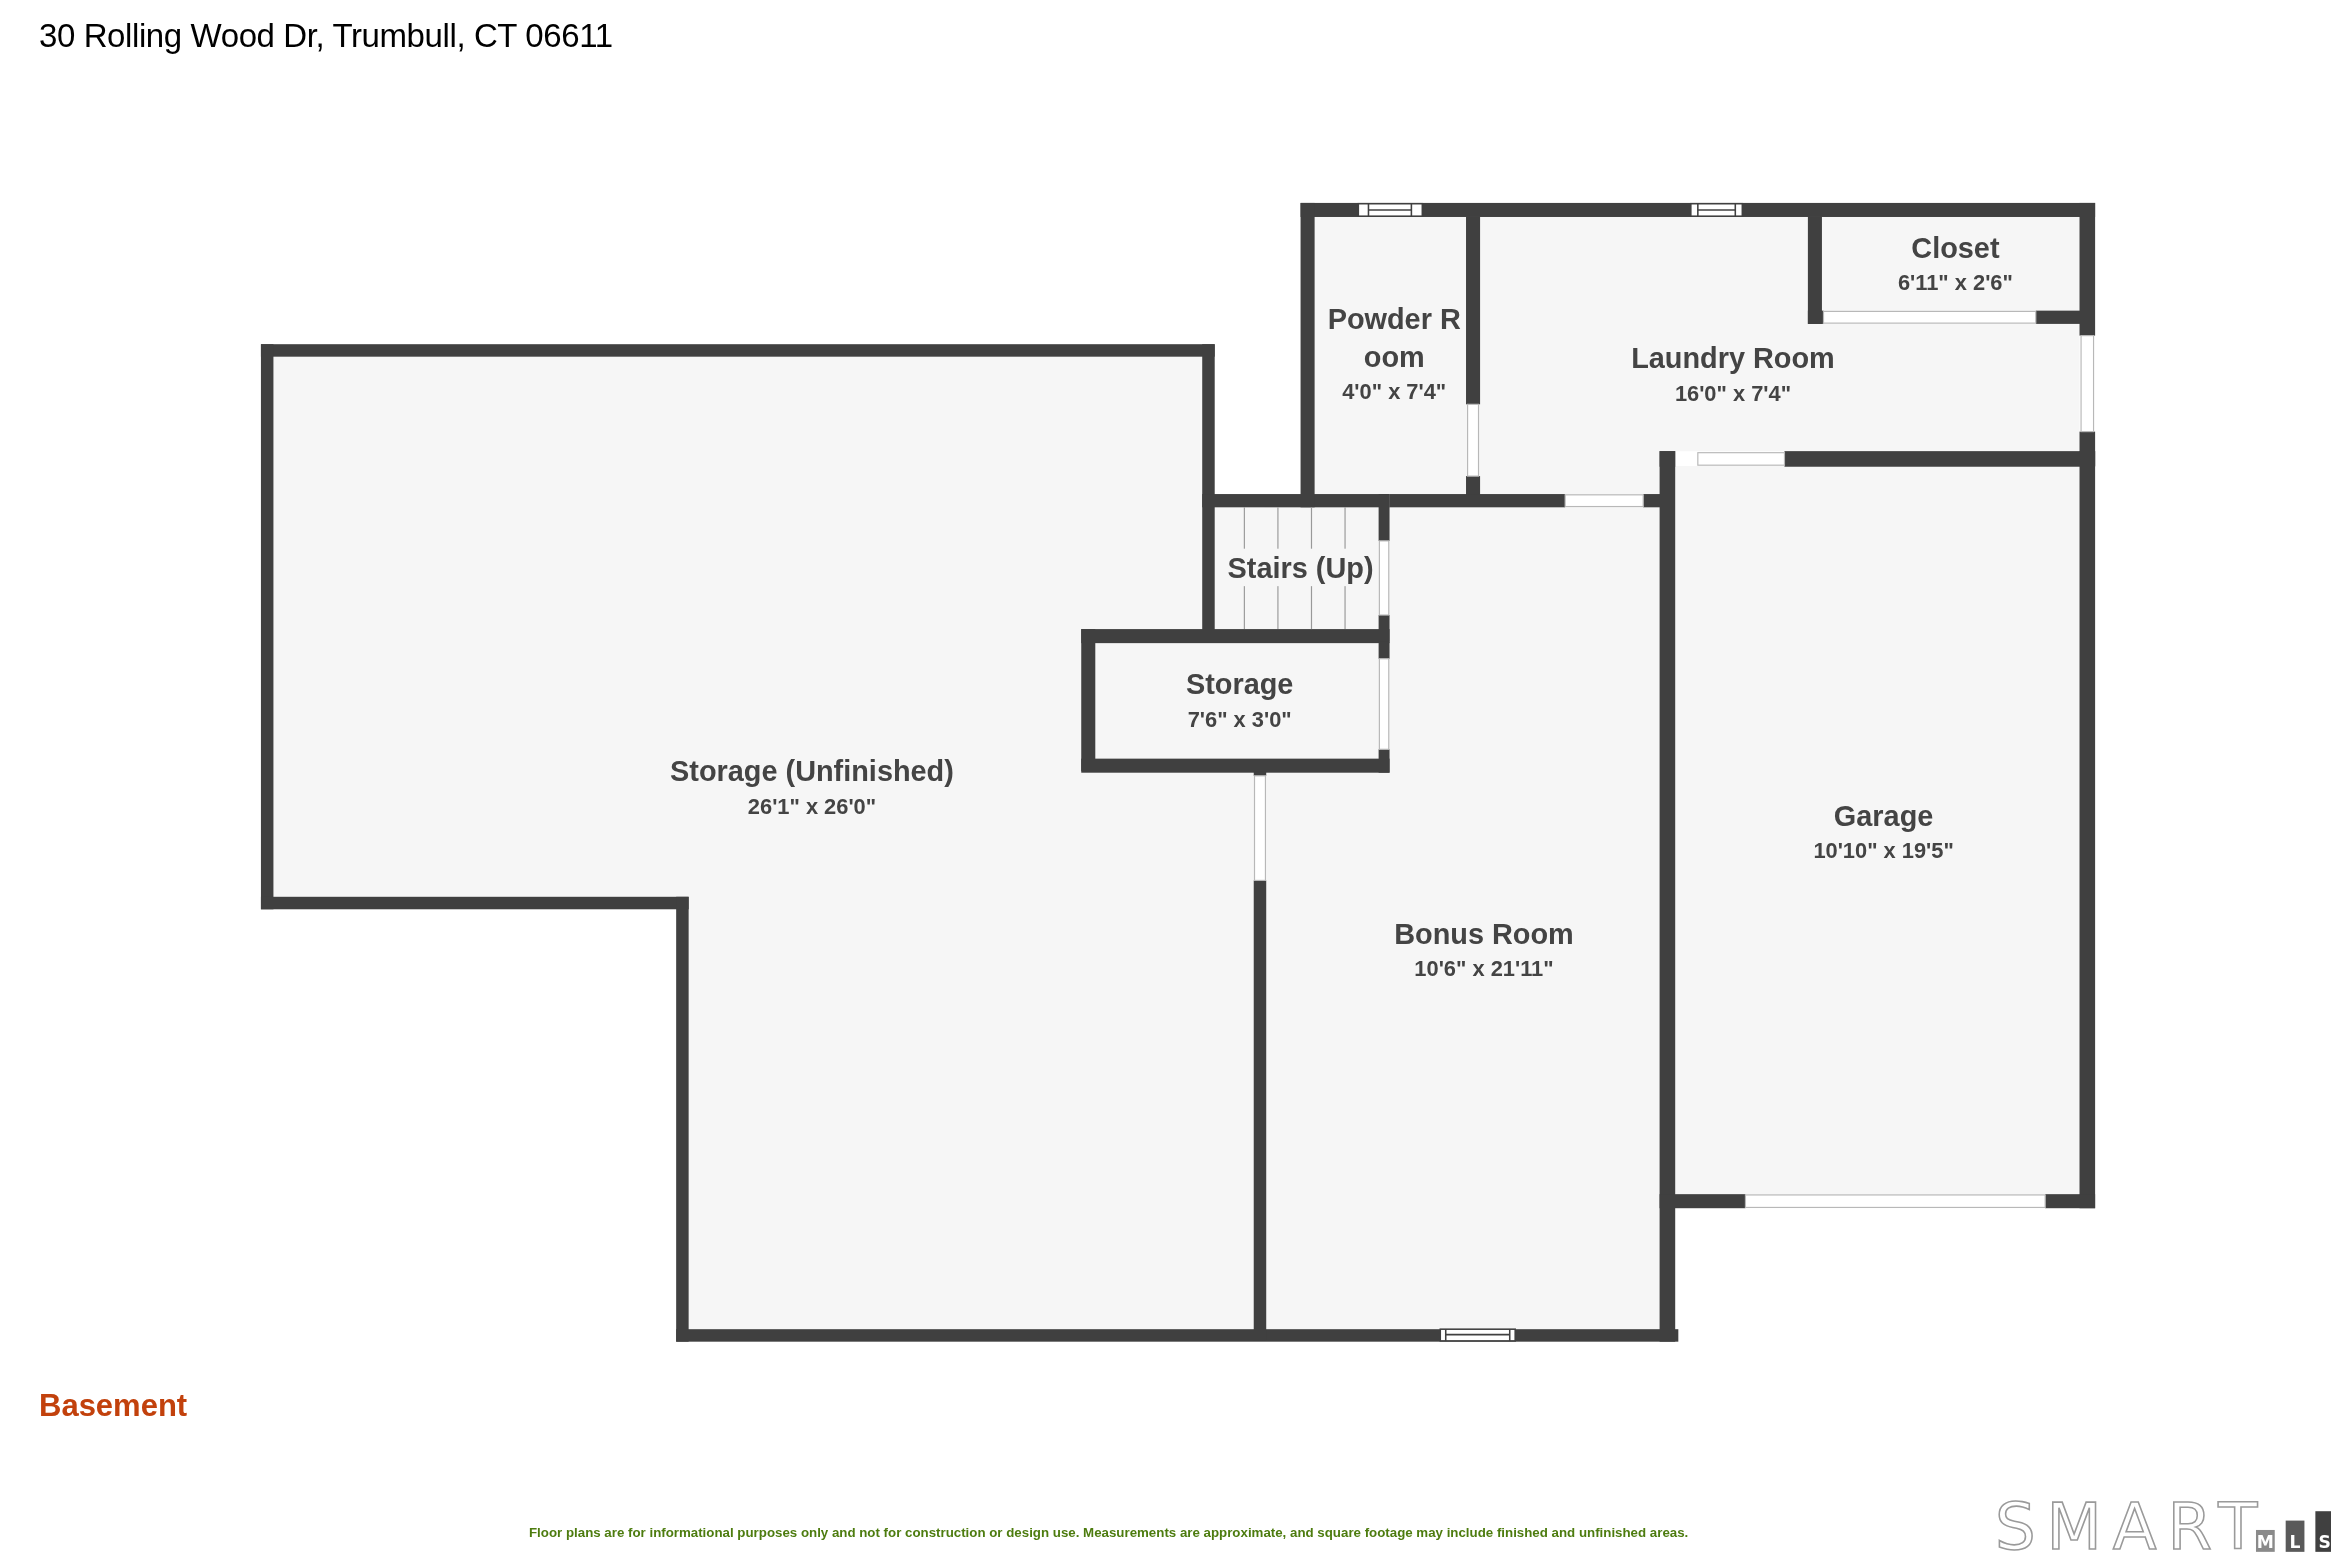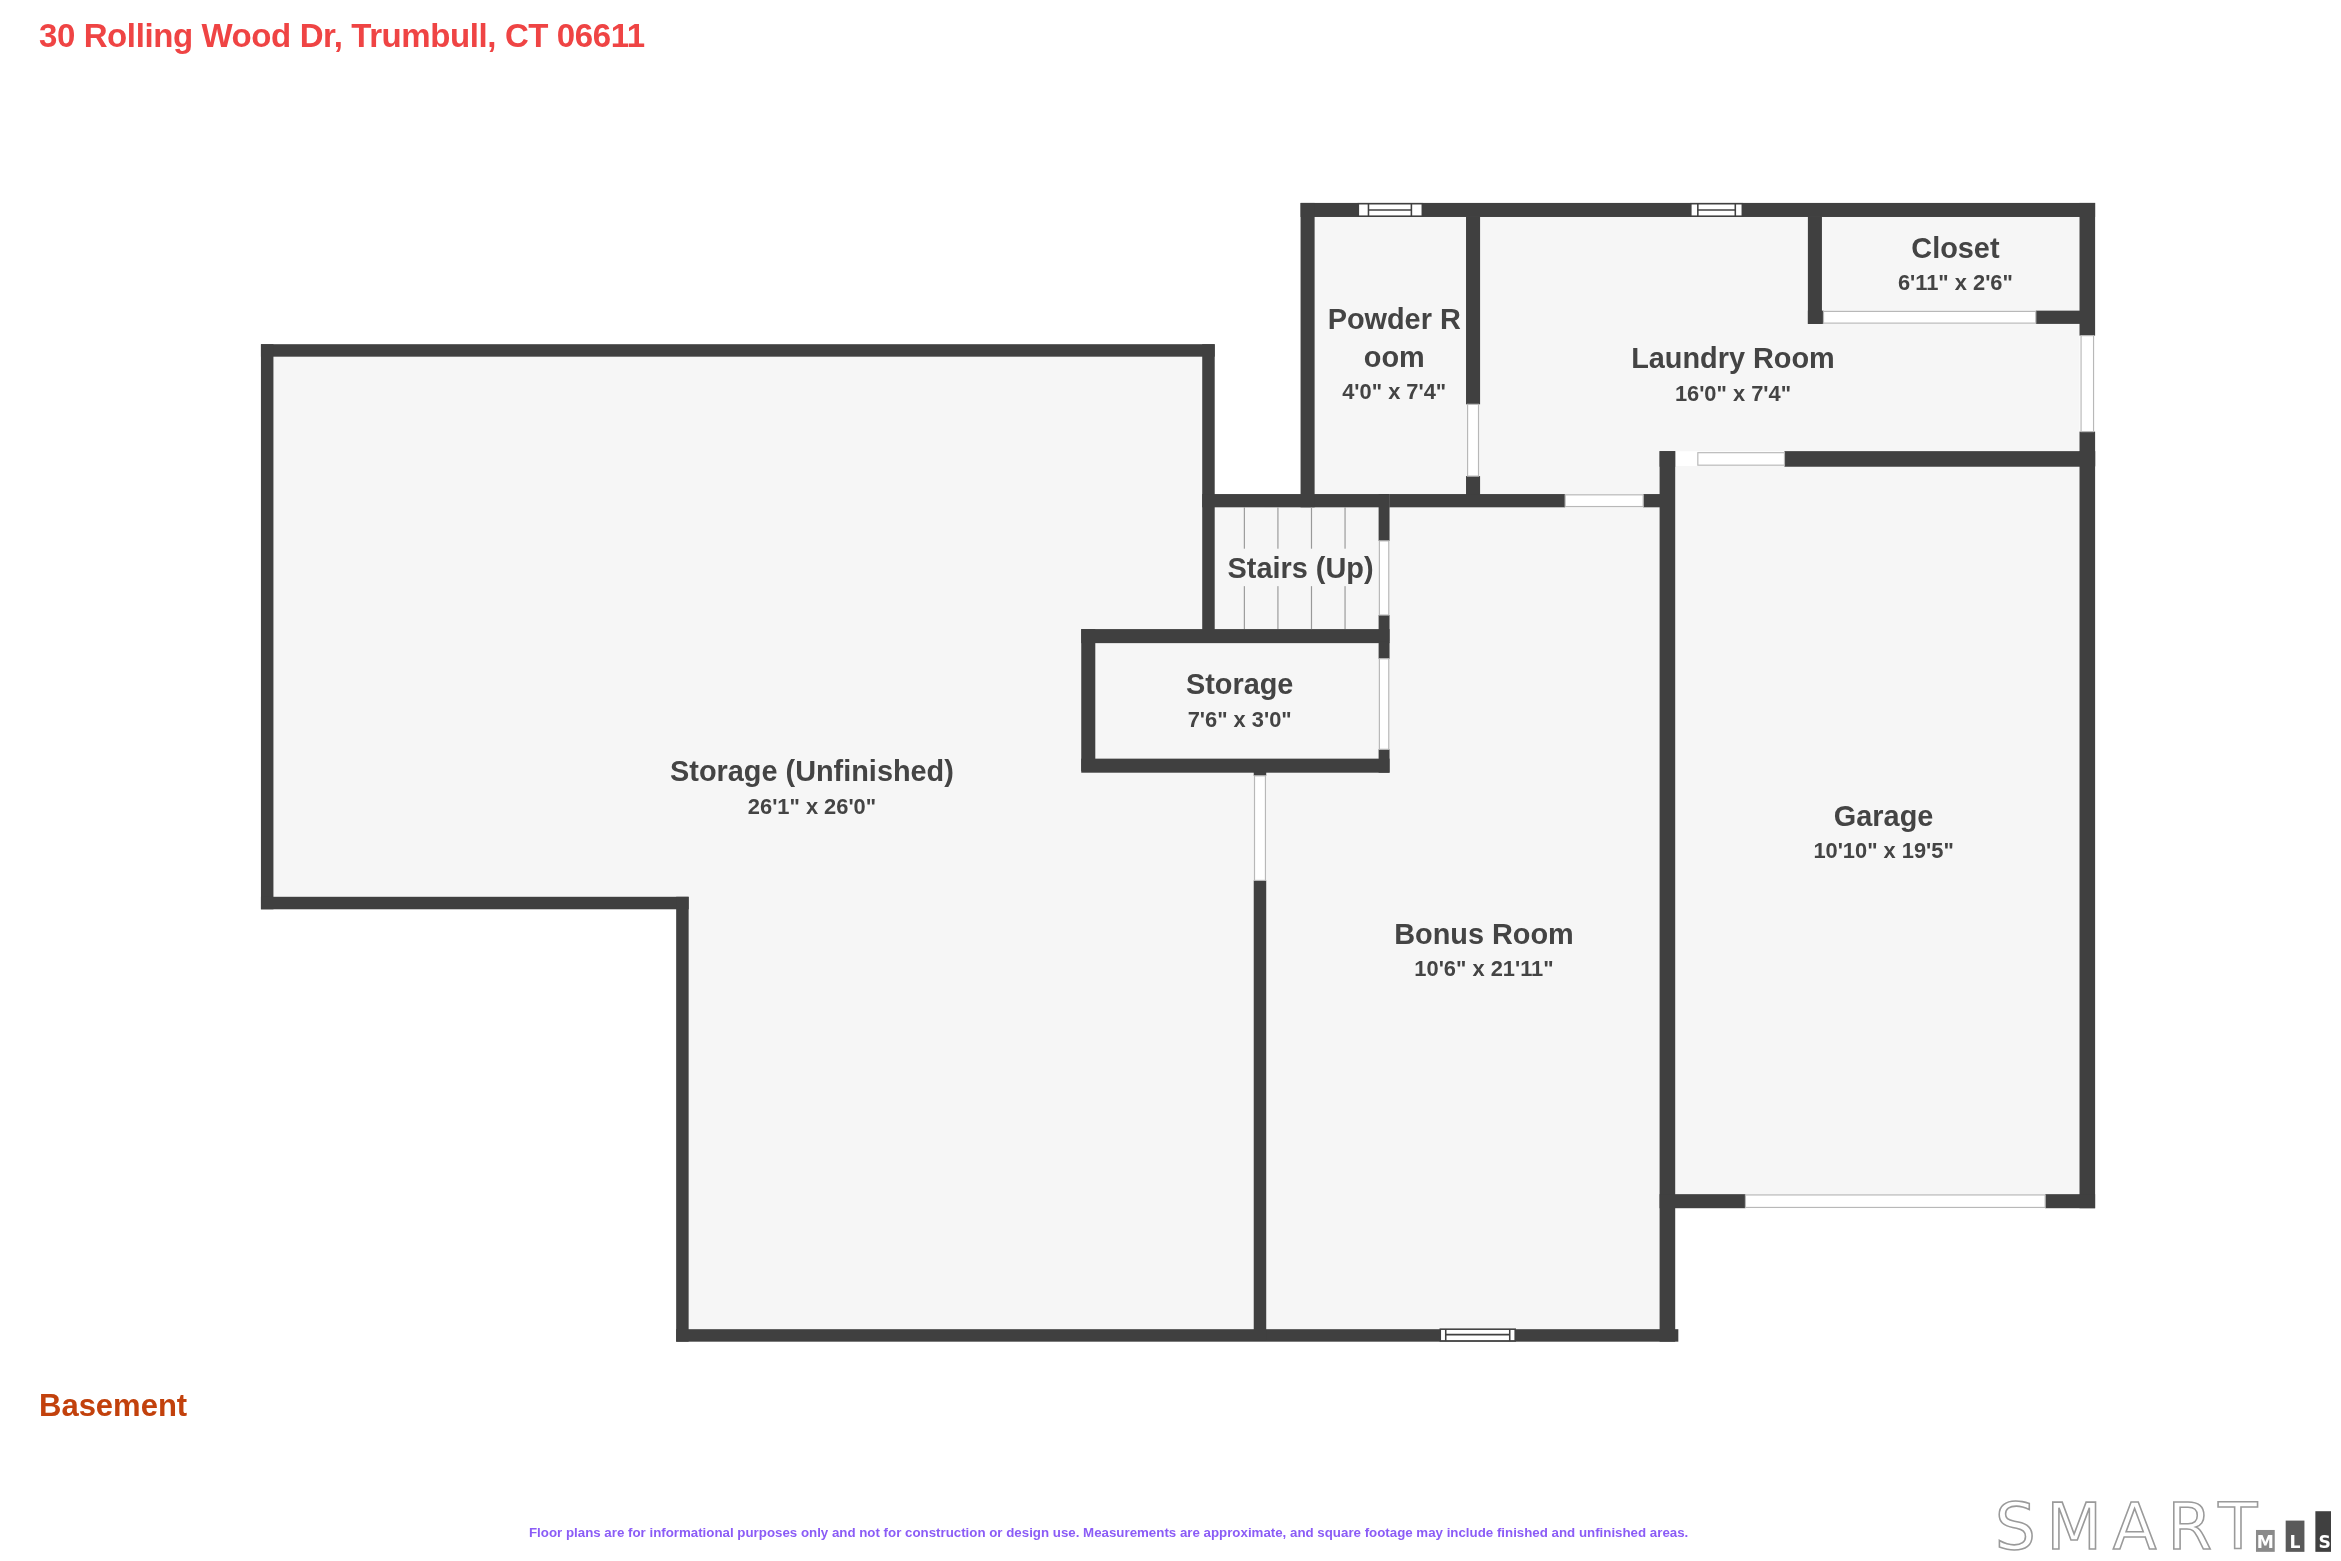--- a/index.html
+++ b/index.html
@@ -1,21 +1,21 @@
 <!DOCTYPE html>
 <html style="font-size:12.5px"><head>
 <meta charset="utf-8">
 <style>
   html, body { margin: 0; padding: 0; background: #ffffff; }
   body { width: 2342px; height: 1561px; position: relative; overflow: hidden;
          font-family: "Liberation Sans", "DejaVu Sans", sans-serif; color: #444444; }
-  .address { position: absolute; left: 39px; top: 17px; font-size: 33px; font-weight: bold; color: #ef4444; letter-spacing: -0.4px; }
+  .address { position: absolute; left: 39px; top: 17px; font-size: 33px; font-weight: normal; color: #000000; letter-spacing: -0.4px; }
   .floor-label { position: absolute; left: 39px; top: 1388px; font-size: 31px; font-weight: bold; color: #c2410c; }
   .disclaimer { position: absolute; left: 0; width: 1862px; top: 1525px; text-align: left; padding-left: 529px; box-sizing: border-box;
-                font-size: 13.3px; font-weight: bold; color: #8b5cf6; }
+                font-size: 13.3px; font-weight: bold; color: #4d7c0f; }
   svg.plan { position: absolute; left: 0; top: 0; }
   .room-name { font-family: "Liberation Sans", "DejaVu Sans", sans-serif; font-weight: bold; font-size: 37px; fill: #444444; text-anchor: middle; }
   .room-dim  { font-family: "Liberation Sans", "DejaVu Sans", sans-serif; font-weight: bold; font-size: 28px; fill: #444444; text-anchor: middle; }
   .logo { position: absolute; left: 1995px; top: 1497px; width: 336px; height: 55px; }
   .logo-text { font-family: "DejaVu Sans", sans-serif; font-size: 82px; fill: #ffffff; stroke: #9a9a9a; stroke-width: 2; letter-spacing: 14px; }
   .logo-letter { font-family: "DejaVu Sans", sans-serif; font-size: 22px; font-weight: bold; fill: #ffffff; text-anchor: middle; }
 </style>
 </head>
 <body>
 

